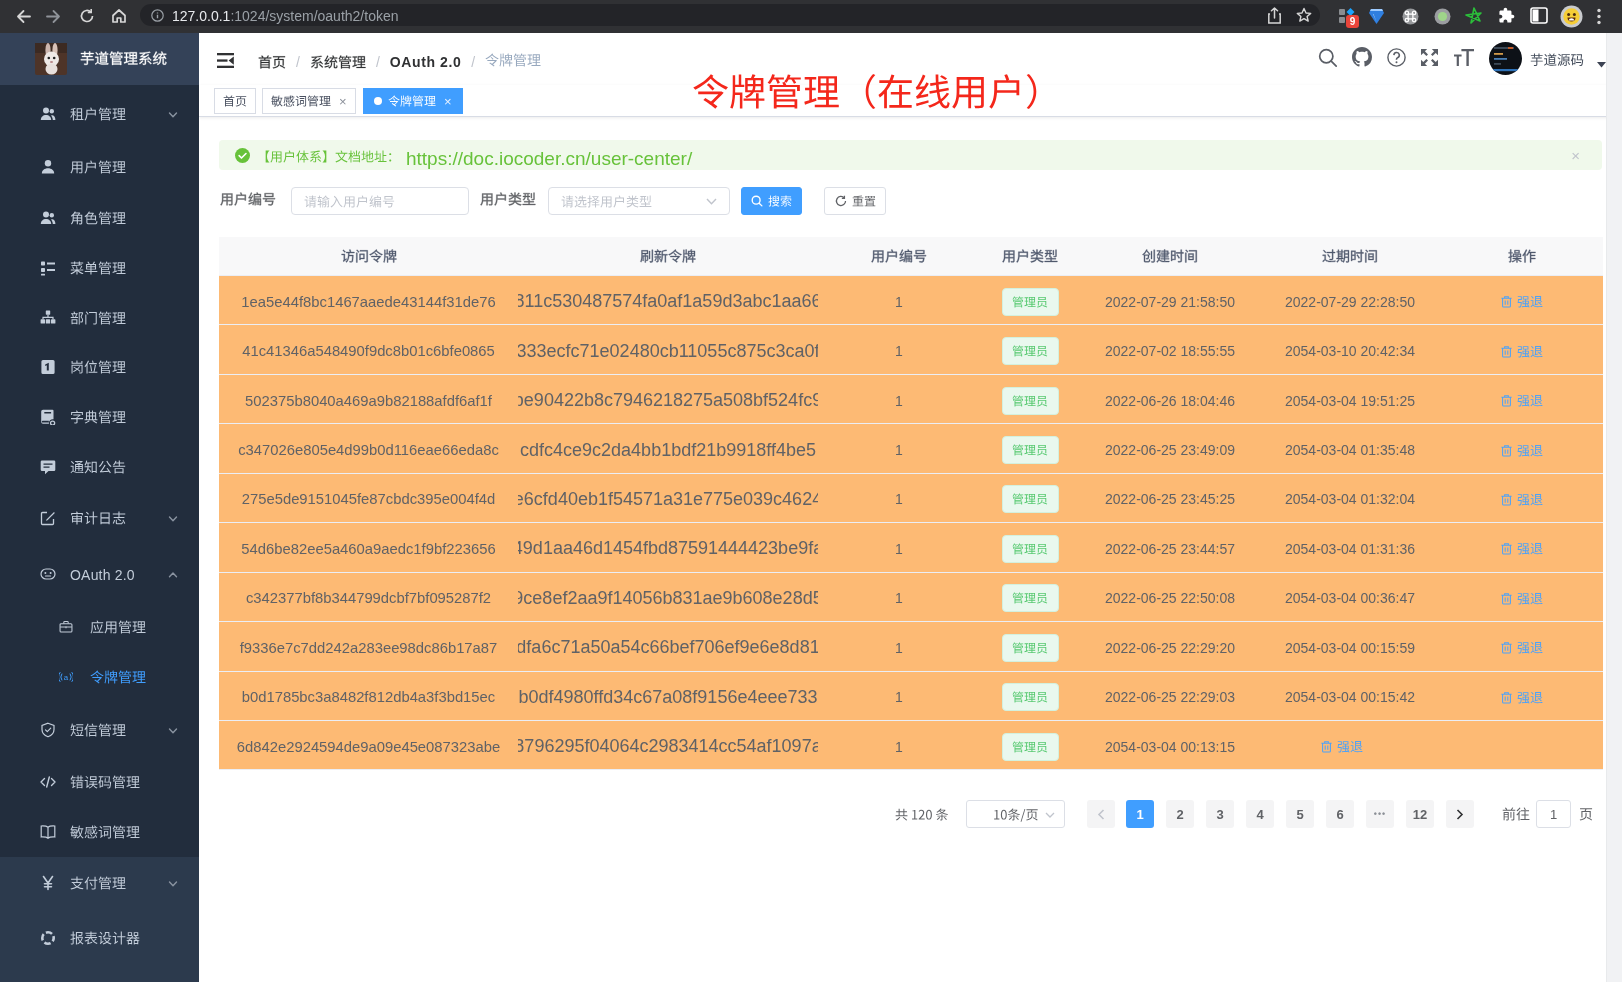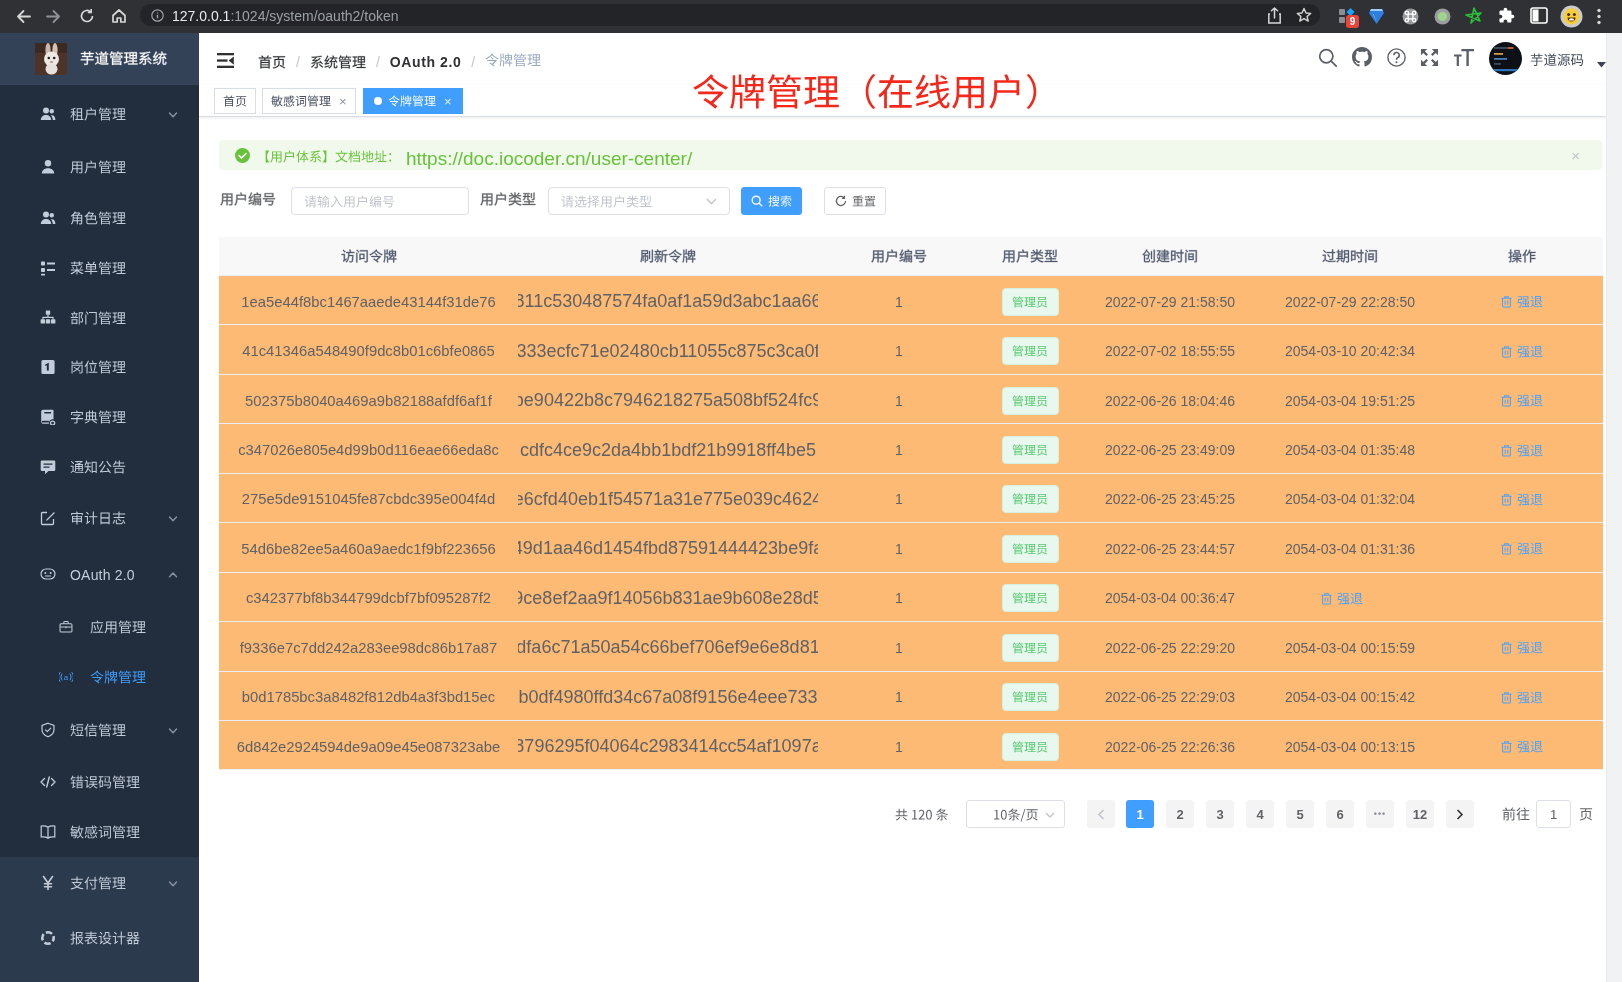--- a/index.html
+++ b/index.html
@@ -1003,20 +1003,21 @@
         <span class="tag">
           <svg class="zh" width="36.0" height="12" viewBox="0 0 36.0 12">
             <g transform="translate(0,10.56) scale(0.0120,-0.0120)">
               <use href="#g66"></use>
               <use href="#g60" x="1000"></use>
               <use href="#g29" x="2000"></use>
             </g>
           </svg>
         </span>
       </div>
+      <div class="td c5">2022-06-25 22:50:08</div>
       <div class="td c6">2054-03-04 00:36:47</div>
       <div class="td c7">
         <span class="qt">
           <svg width="13" height="13" viewBox="0 0 14 14" fill="none" stroke="#4ba2fa" stroke-width="1.1">
             <path d="M1.5 3.5h11M5 3.3V1.8h4v1.5M2.8 3.6h8.4V12a1 1 0 0 1-1 1H3.8a1 1 0 0 1-1-1zM5.6 5.8v4.6M8.4 5.8v4.6"></path>
           </svg>
           <svg class="zh" width="26.0" height="13" viewBox="0 0 26.0 13">
             <g transform="translate(0,11.44) scale(0.0130,-0.0130)">
               <use href="#g40"></use>
               <use href="#g87" x="1000"></use>
@@ -1095,21 +1096,20 @@
         <span class="tag">
           <svg class="zh" width="36.0" height="12" viewBox="0 0 36.0 12">
             <g transform="translate(0,10.56) scale(0.0120,-0.0120)">
               <use href="#g66"></use>
               <use href="#g60" x="1000"></use>
               <use href="#g29" x="2000"></use>
             </g>
           </svg>
         </span>
       </div>
-      <div class="td c5">2022-06-25 22:26:36</div>
       <div class="td c6">2054-03-04 00:13:15</div>
       <div class="td c7">
         <span class="qt">
           <svg width="13" height="13" viewBox="0 0 14 14" fill="none" stroke="#4ba2fa" stroke-width="1.1">
             <path d="M1.5 3.5h11M5 3.3V1.8h4v1.5M2.8 3.6h8.4V12a1 1 0 0 1-1 1H3.8a1 1 0 0 1-1-1zM5.6 5.8v4.6M8.4 5.8v4.6"></path>
           </svg>
           <svg class="zh" width="26.0" height="13" viewBox="0 0 26.0 13">
             <g transform="translate(0,11.44) scale(0.0130,-0.0130)">
               <use href="#g40"></use>
               <use href="#g87" x="1000"></use>

